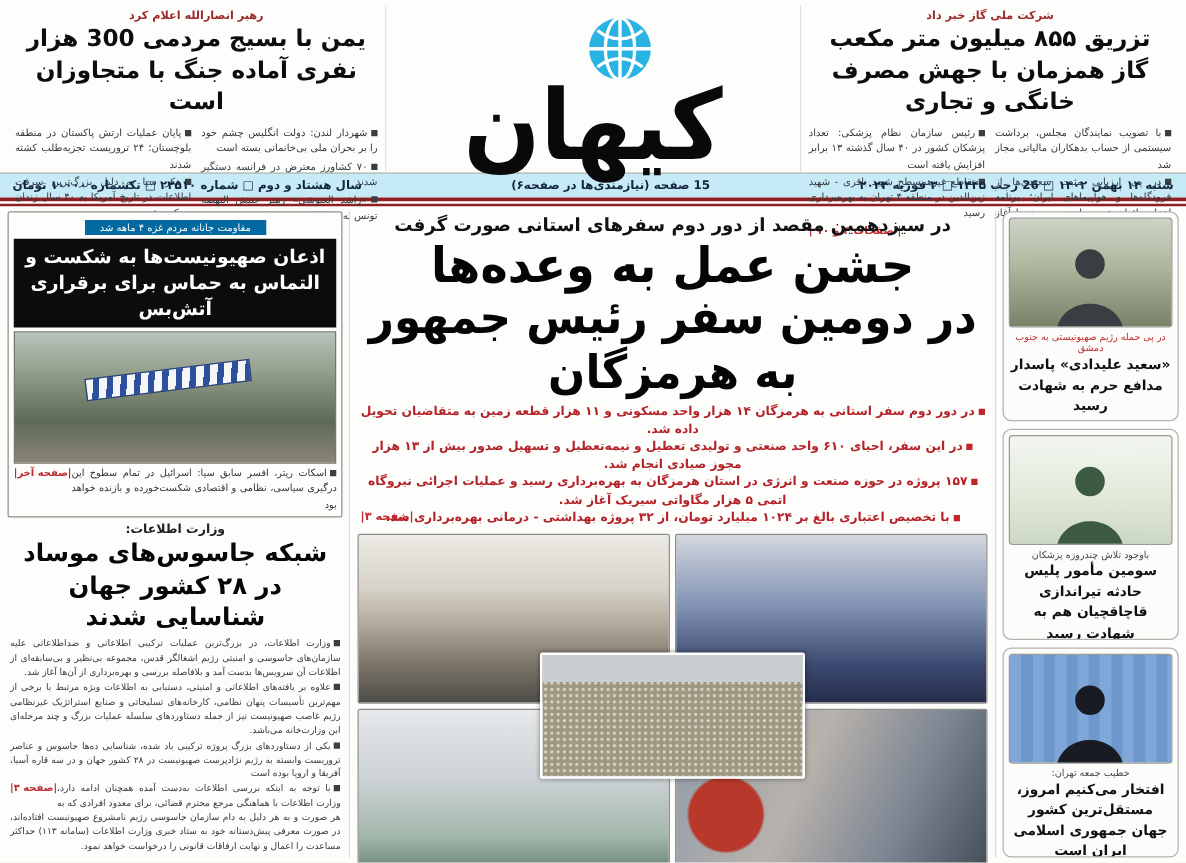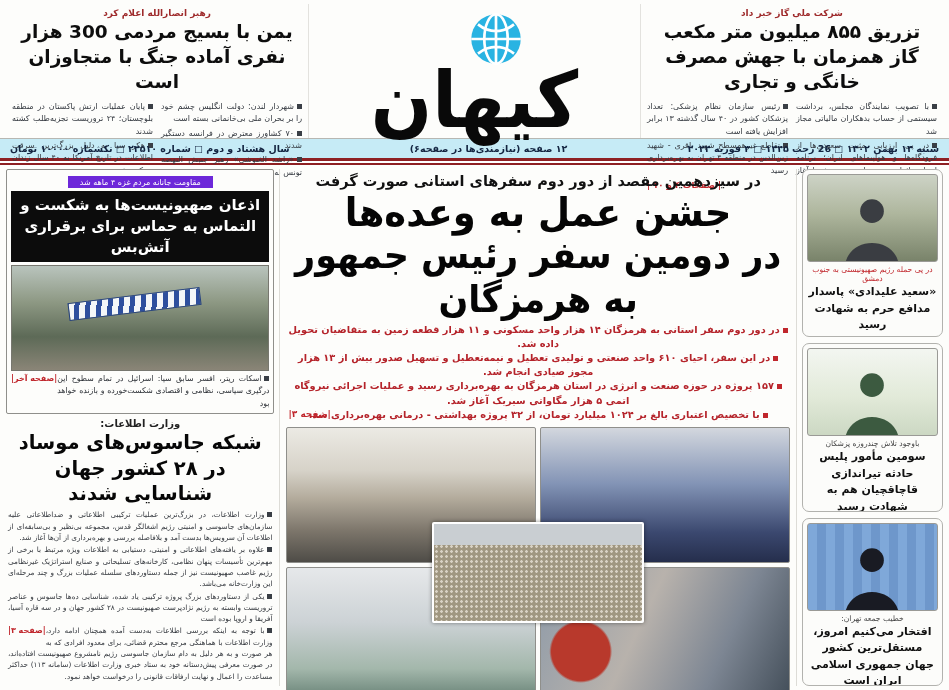--- a/index.html
+++ b/index.html
@@ -68,21 +68,21 @@
     linear-gradient(115deg,#8d9aa8 0%,#b8b2ac 40%,#7d8693 70%,#3f4a55 100%); }
   .ph-crowd { position:absolute; left:29%; top:33%; width:42%; height:35%; border:2px solid #fff;
     box-shadow:0 0 4px rgba(0,0,0,.45);
     background:linear-gradient(180deg,#c9ced2 0 22%, rgba(0,0,0,0) 22%),
       radial-gradient(#d9d2c4 1px, #a09781 1.6px); background-size:100% 100%, 5px 5px; }
 
   
   .leftcol { width:272px; display:flex; flex-direction:column; }
   .gaza { border:1px solid #8f8f8b; border-radius:2px; padding:0 4px 3px; background:#fdfdfb; }
   .gz-kickwrap { text-align:center; }
-  .gz-kick { display:inline-block; background:#6d28d9; color:#fff; font-size:8px; padding:2px 12px 1px; }
+  .gz-kick { display:inline-block; background:#0369a1; color:#fff; font-size:8px; padding:2px 12px 1px; }
   .gz-head { background:#0c0c0c; color:#fff; font-size:15px; font-weight:bold; text-align:center;
     line-height:1.4; padding:4px 2px; margin:2px 0 3px; }
   .gz-photo { height:106px; border:1px solid #77776f; position:relative; overflow:hidden;
     background:linear-gradient(180deg,#b9c4bd 0%,#8d9883 35%,#5d6a57 68%,#8a8577 100%); }
   .coffin { position:absolute; top:28%; left:22%; width:52%; height:17%; transform:rotate(-7deg);
     background:repeating-linear-gradient(100deg,#f4f6f8 0 6px,#2e4f9e 6px 11px); border:1px solid #24407f; }
   .gz-b { font-size:7.8px; color:#2c3036; line-height:1.6; text-align:justify; margin-top:2px; }
   .gz-pref { font-size:8px; float:left; }
   .mossad { padding:4px 2px 0; }
   .mos-kick { font-size:10px; font-weight:bold; color:#222; text-align:center; }
@@ -135,21 +135,21 @@
           <p class="b-line"><span class="mk"></span><span>پایان عملیات ارتش پاکستان در منطقه بلوچستان؛ ۲۴ تروریست تجزیه‌طلب کشته شدند</span></p>
           <p class="b-line"><span class="mk"></span><span>هکر سیا به دلیل بزرگ‌ترین سرقت اطلاعات در تاریخ آمریکا به ۴۰ سال زندان محکوم شد</span></p>
           <p class="b-line mh-pref pref">|صفحه آخر|</p>
         </div>
       </div>
     </section>
   </header>
 
   <div class="datebar">
     <span>شنبه ۱۴ بهمن ۱۴۰۲ □ 26 رجب ۱۴۴۵ □ ۳ فوریه ۲۰۲۴</span>
-    <span>۱۲ صفحه (نیازمندی‌ها در صفحه۶)</span>
+    <span>15 صفحه (نیازمندی‌ها در صفحه۶)</span>
     <span>سال هشتاد و دوم □ شماره ۲۳۵۱۰ □ تکشماره ۱۰۰۰۰ تومان</span>
   </div>
   <div class="redrule"></div>
 
   <main class="grid">
 
     <aside class="sidebar">
 
       <article class="sb-card">
         <div class="sb-photo ph-outdoor">

